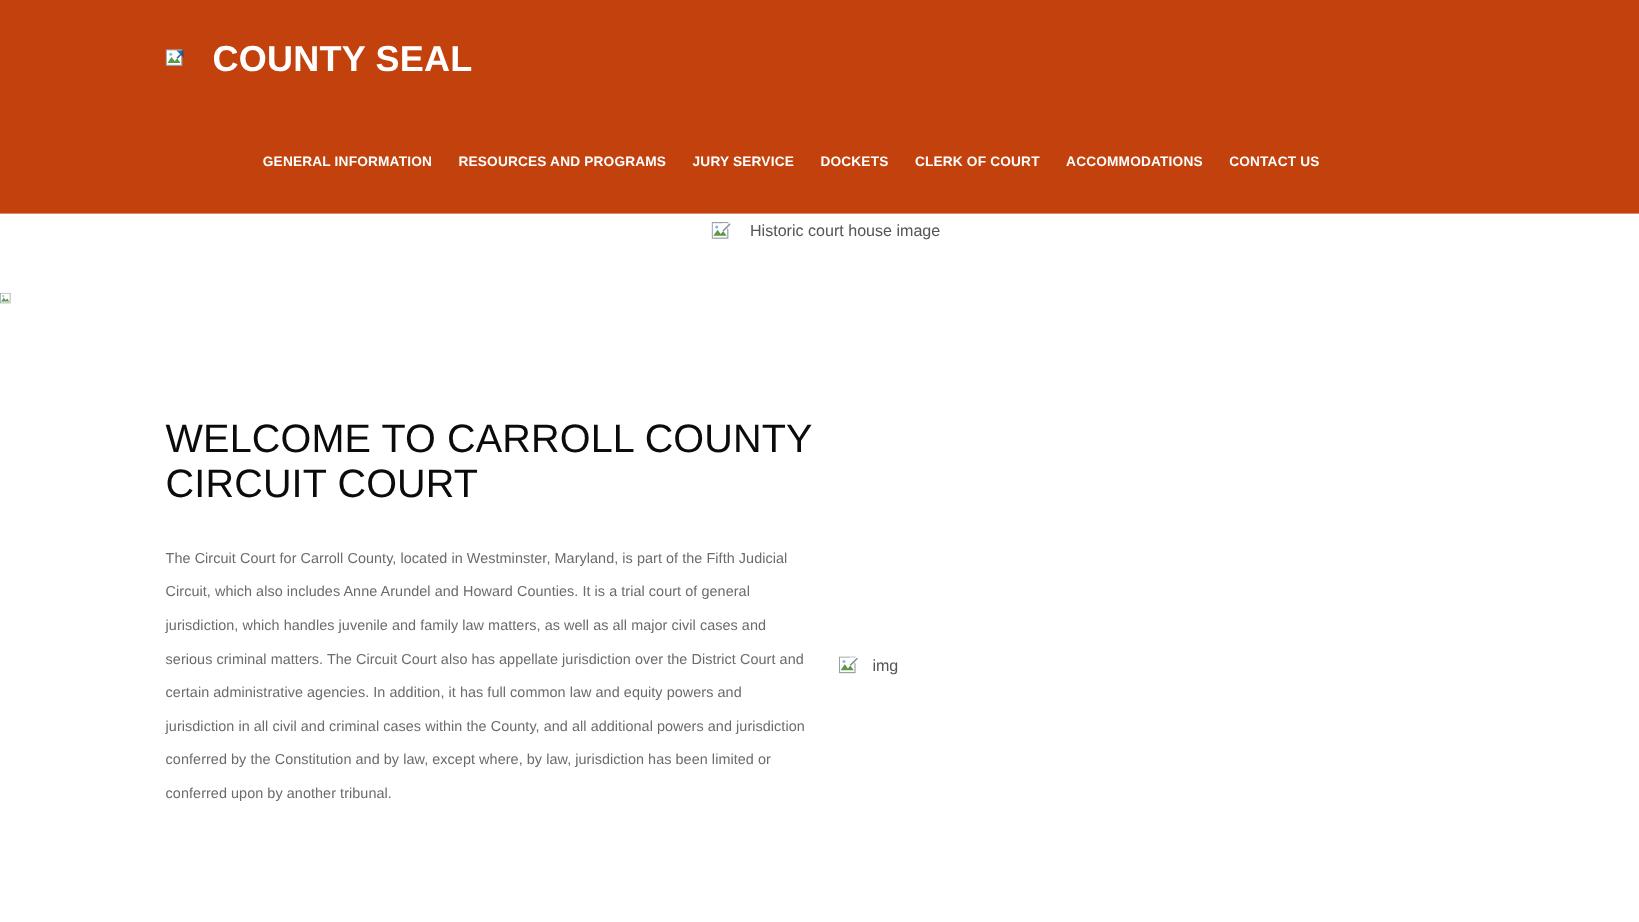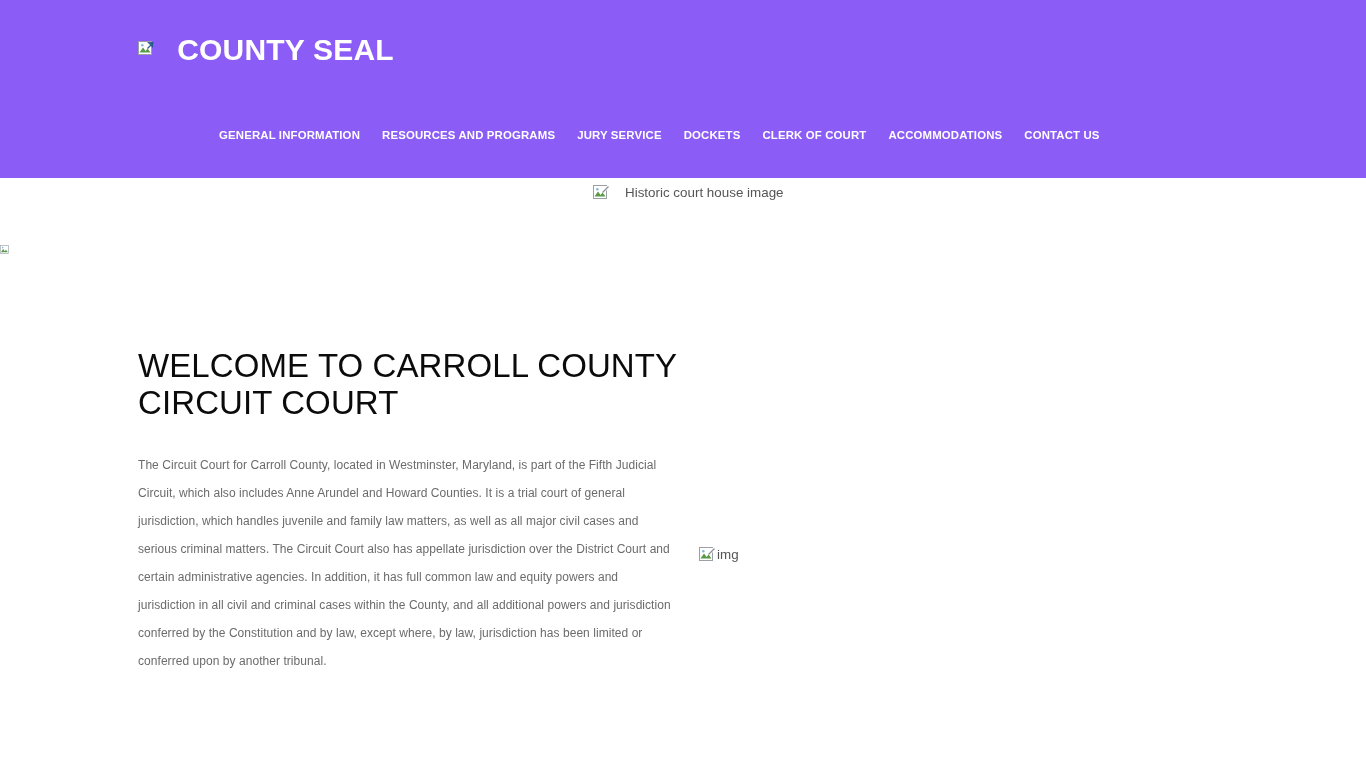--- a/index.html
+++ b/index.html
@@ -11,21 +11,21 @@
     height: 768px;
     background: #ffffff;
     font-family: "Liberation Sans", sans-serif;
     overflow: hidden;
   }
 
   
   .site-header {
     width: 1366px;
     height: 178px;
-    background: #8b5cf6;
+    background: #c2410c;
     position: relative;
   }
   .header-inner {
     position: absolute;
     left: 137px;
     top: 0;
     width: 960px;
     height: 178px;
   }
 
@@ -134,21 +134,21 @@
     letter-spacing: 0.05px;
     width: 535px;
   }
 
   .side-img-ph {
     position: absolute;
     left: 698px;
     top: 369px;
     display: flex;
     align-items: center;
-    gap: 2px;
+    gap: 12px;
     font-size: 13.4px;
     color: #555555;
     line-height: 16px;
   }
 </style>
 </head>
 <body>
 
 <header class="site-header">
   <div class="header-inner">

